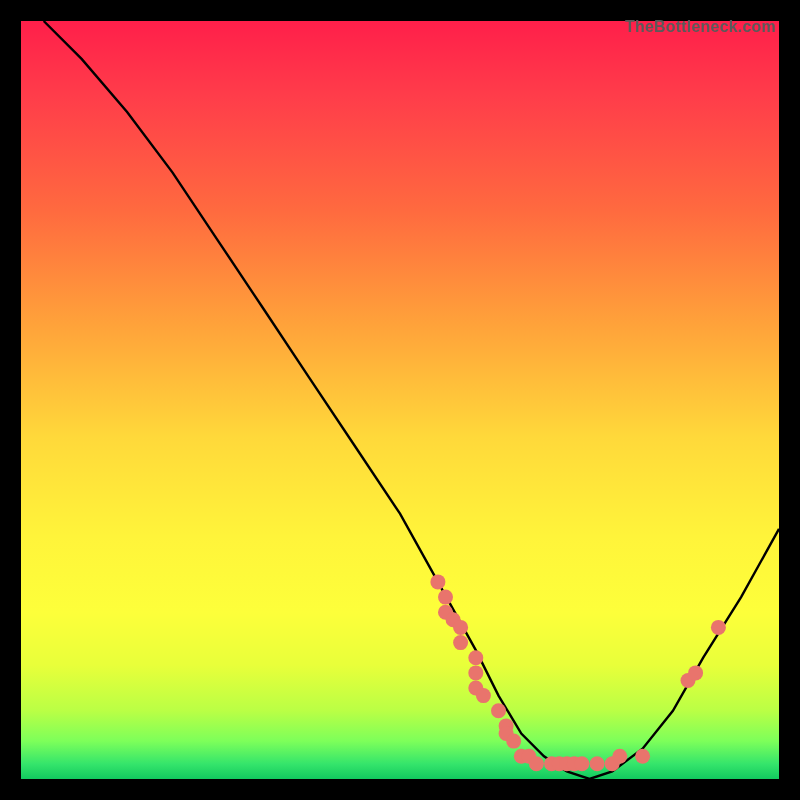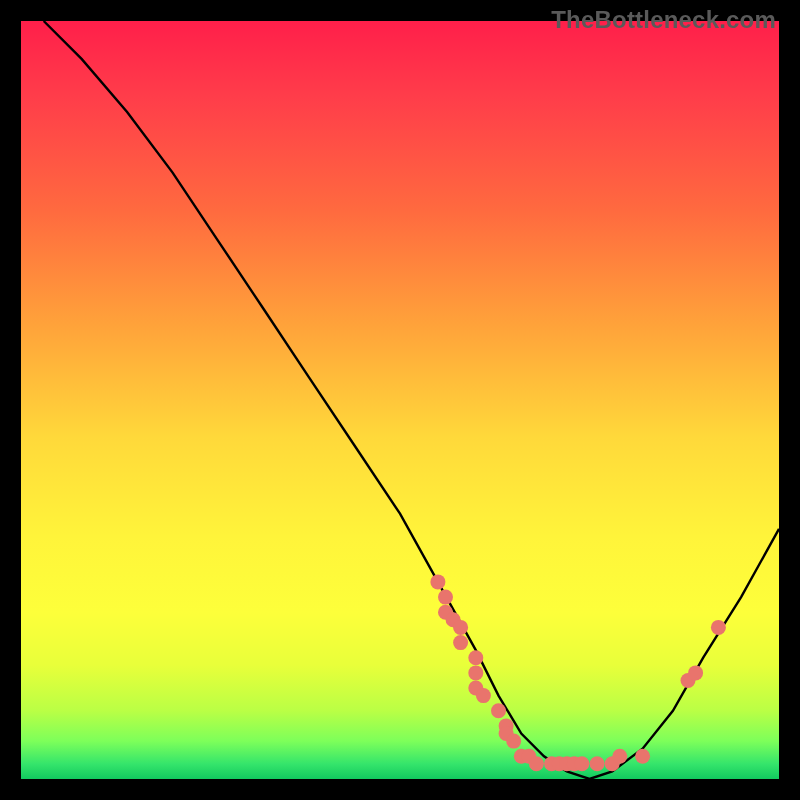--- a/index.html
+++ b/index.html
@@ -36,23 +36,23 @@
       #fdff3a 78%,
       #e8ff3a 85%,
       #baff45 91%,
       #7dff5a 95%,
       #35e56b 98%,
       #12c95f 100%
     );
   }
   .watermark {
     position: absolute;
-    top: 6px;
+    top: 18px;
     right: 24px;
-    font-size: 24px;
+    font-size: 16px;
     font-weight: 600;
     color: #5a5a5a;
     letter-spacing: 0.2px;
     user-select: none;
   }
   svg.curve {
     position: absolute;
     left: 0;
     top: 0;
     width: 758px;

